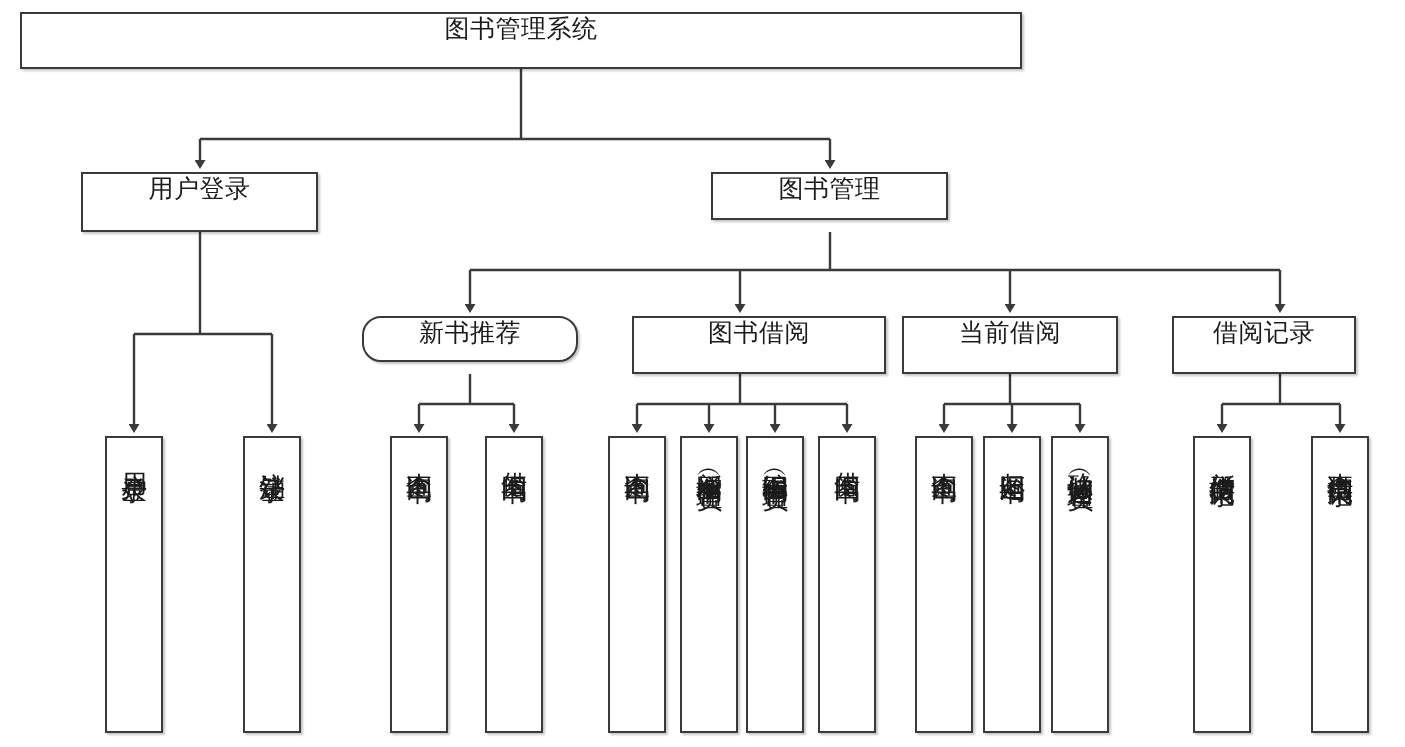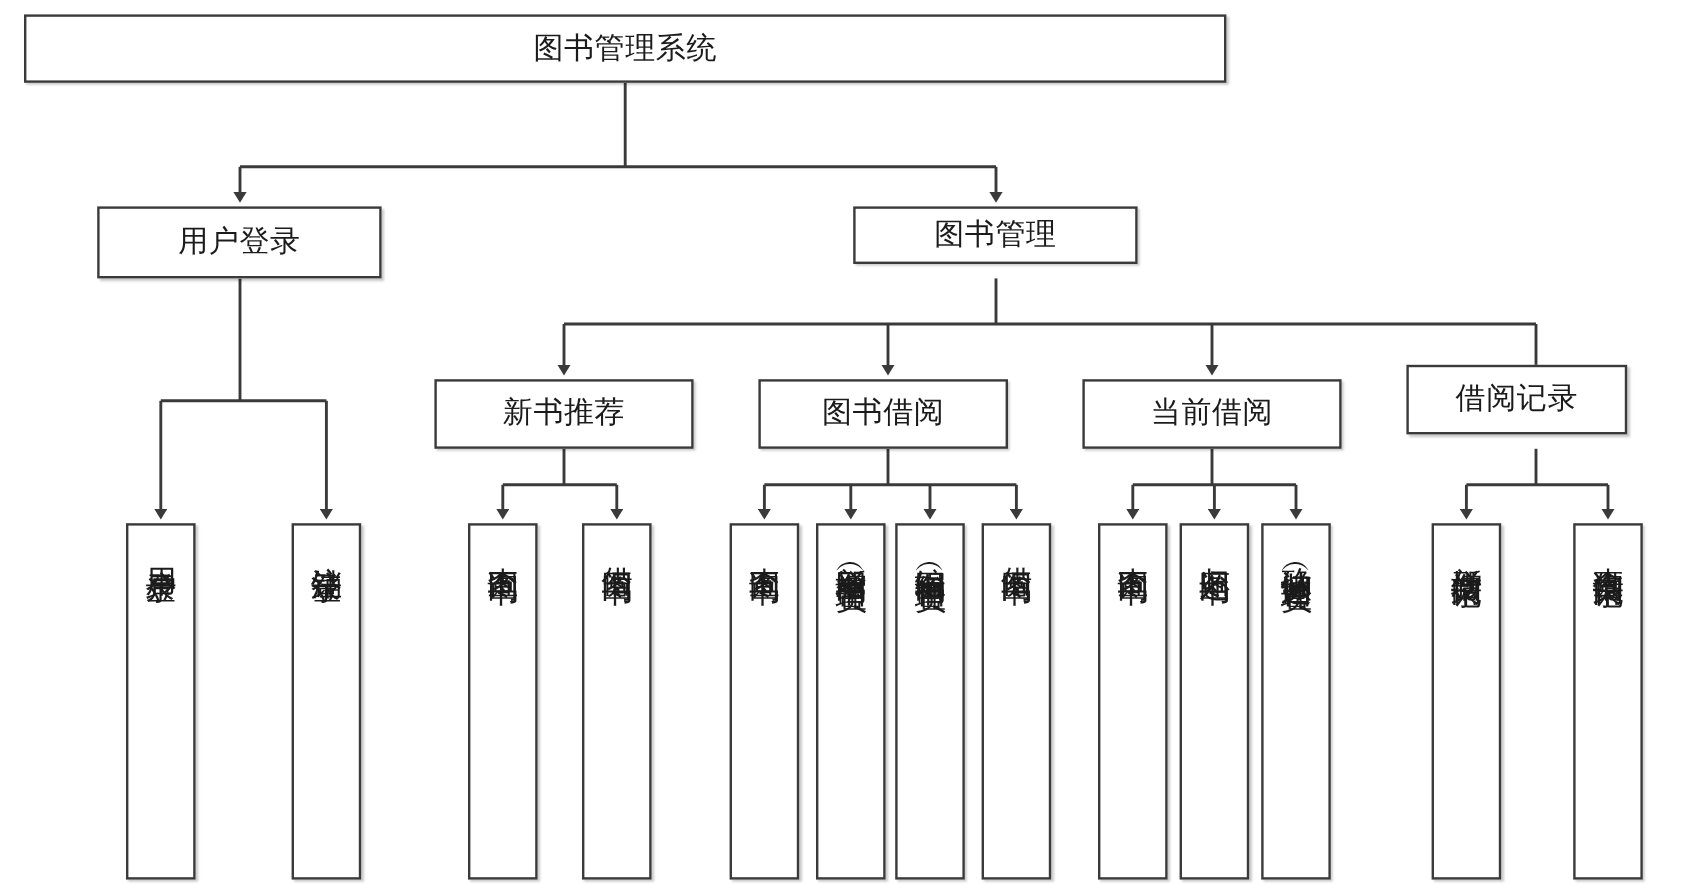--- a/index.html
+++ b/index.html
@@ -26,21 +26,21 @@
     height: 747px;
     pointer-events: none;
   }
   .node {
     position: absolute;
     box-sizing: border-box;
     background: #ffffff;
     border: 2px solid #3a3a3a;
     box-shadow: 2px 2px 2px rgba(0,0,0,0.22);
     display: flex;
-    align-items: center;
+    align-items: flex-start;
     justify-content: center;
     color: #1b1b1b;
     z-index: 2;
   }
   .node .label {
     display: block;
     text-align: center;
     line-height: 1.18;
     letter-spacing: 0.5px;
   }
@@ -122,30 +122,30 @@
   <div id="nodes">
       <div class="node horizontal" style="left: 20px; top: 12px; width: 1002px; height: 57px;">
         <span class="label">图书管理系统</span>
       </div>
       <div class="node horizontal" style="left: 81px; top: 172px; width: 237px; height: 60px;">
         <span class="label">用户登录</span>
       </div>
       <div class="node horizontal" style="left: 711px; top: 172px; width: 237px; height: 48px;">
         <span class="label">图书管理</span>
       </div>
-      <div class="node horizontal" style="left: 362px; top: 316px; width: 216px; height: 58px;">
+      <div class="node horizontal" style="left: 362px; top: 316px; width: 216px; height: 46px; border-radius: 19px;">
         <span class="label">新书推荐</span>
       </div>
-      <div class="node horizontal" style="left: 632px; top: 316px; width: 208px; height: 58px;">
+      <div class="node horizontal" style="left: 632px; top: 316px; width: 254px; height: 58px;">
         <span class="label">图书借阅</span>
       </div>
       <div class="node horizontal" style="left: 902px; top: 316px; width: 216px; height: 58px;">
         <span class="label">当前借阅</span>
       </div>
-      <div class="node horizontal" style="left: 1172px; top: 304px; width: 184px; height: 58px;">
+      <div class="node horizontal" style="left: 1172px; top: 316px; width: 184px; height: 58px;">
         <span class="label">借阅记录</span>
       </div>
       <div class="node vertical" style="left: 105px; top: 436px; width: 58px; height: 297px;">
         <span class="label">用户登录</span>
       </div>
       <div class="node vertical" style="left: 243px; top: 436px; width: 58px; height: 297px;">
         <span class="label">注销登录</span>
       </div>
       <div class="node vertical" style="left: 390px; top: 436px; width: 58px; height: 297px;">
         <span class="label">查询图书</span>

